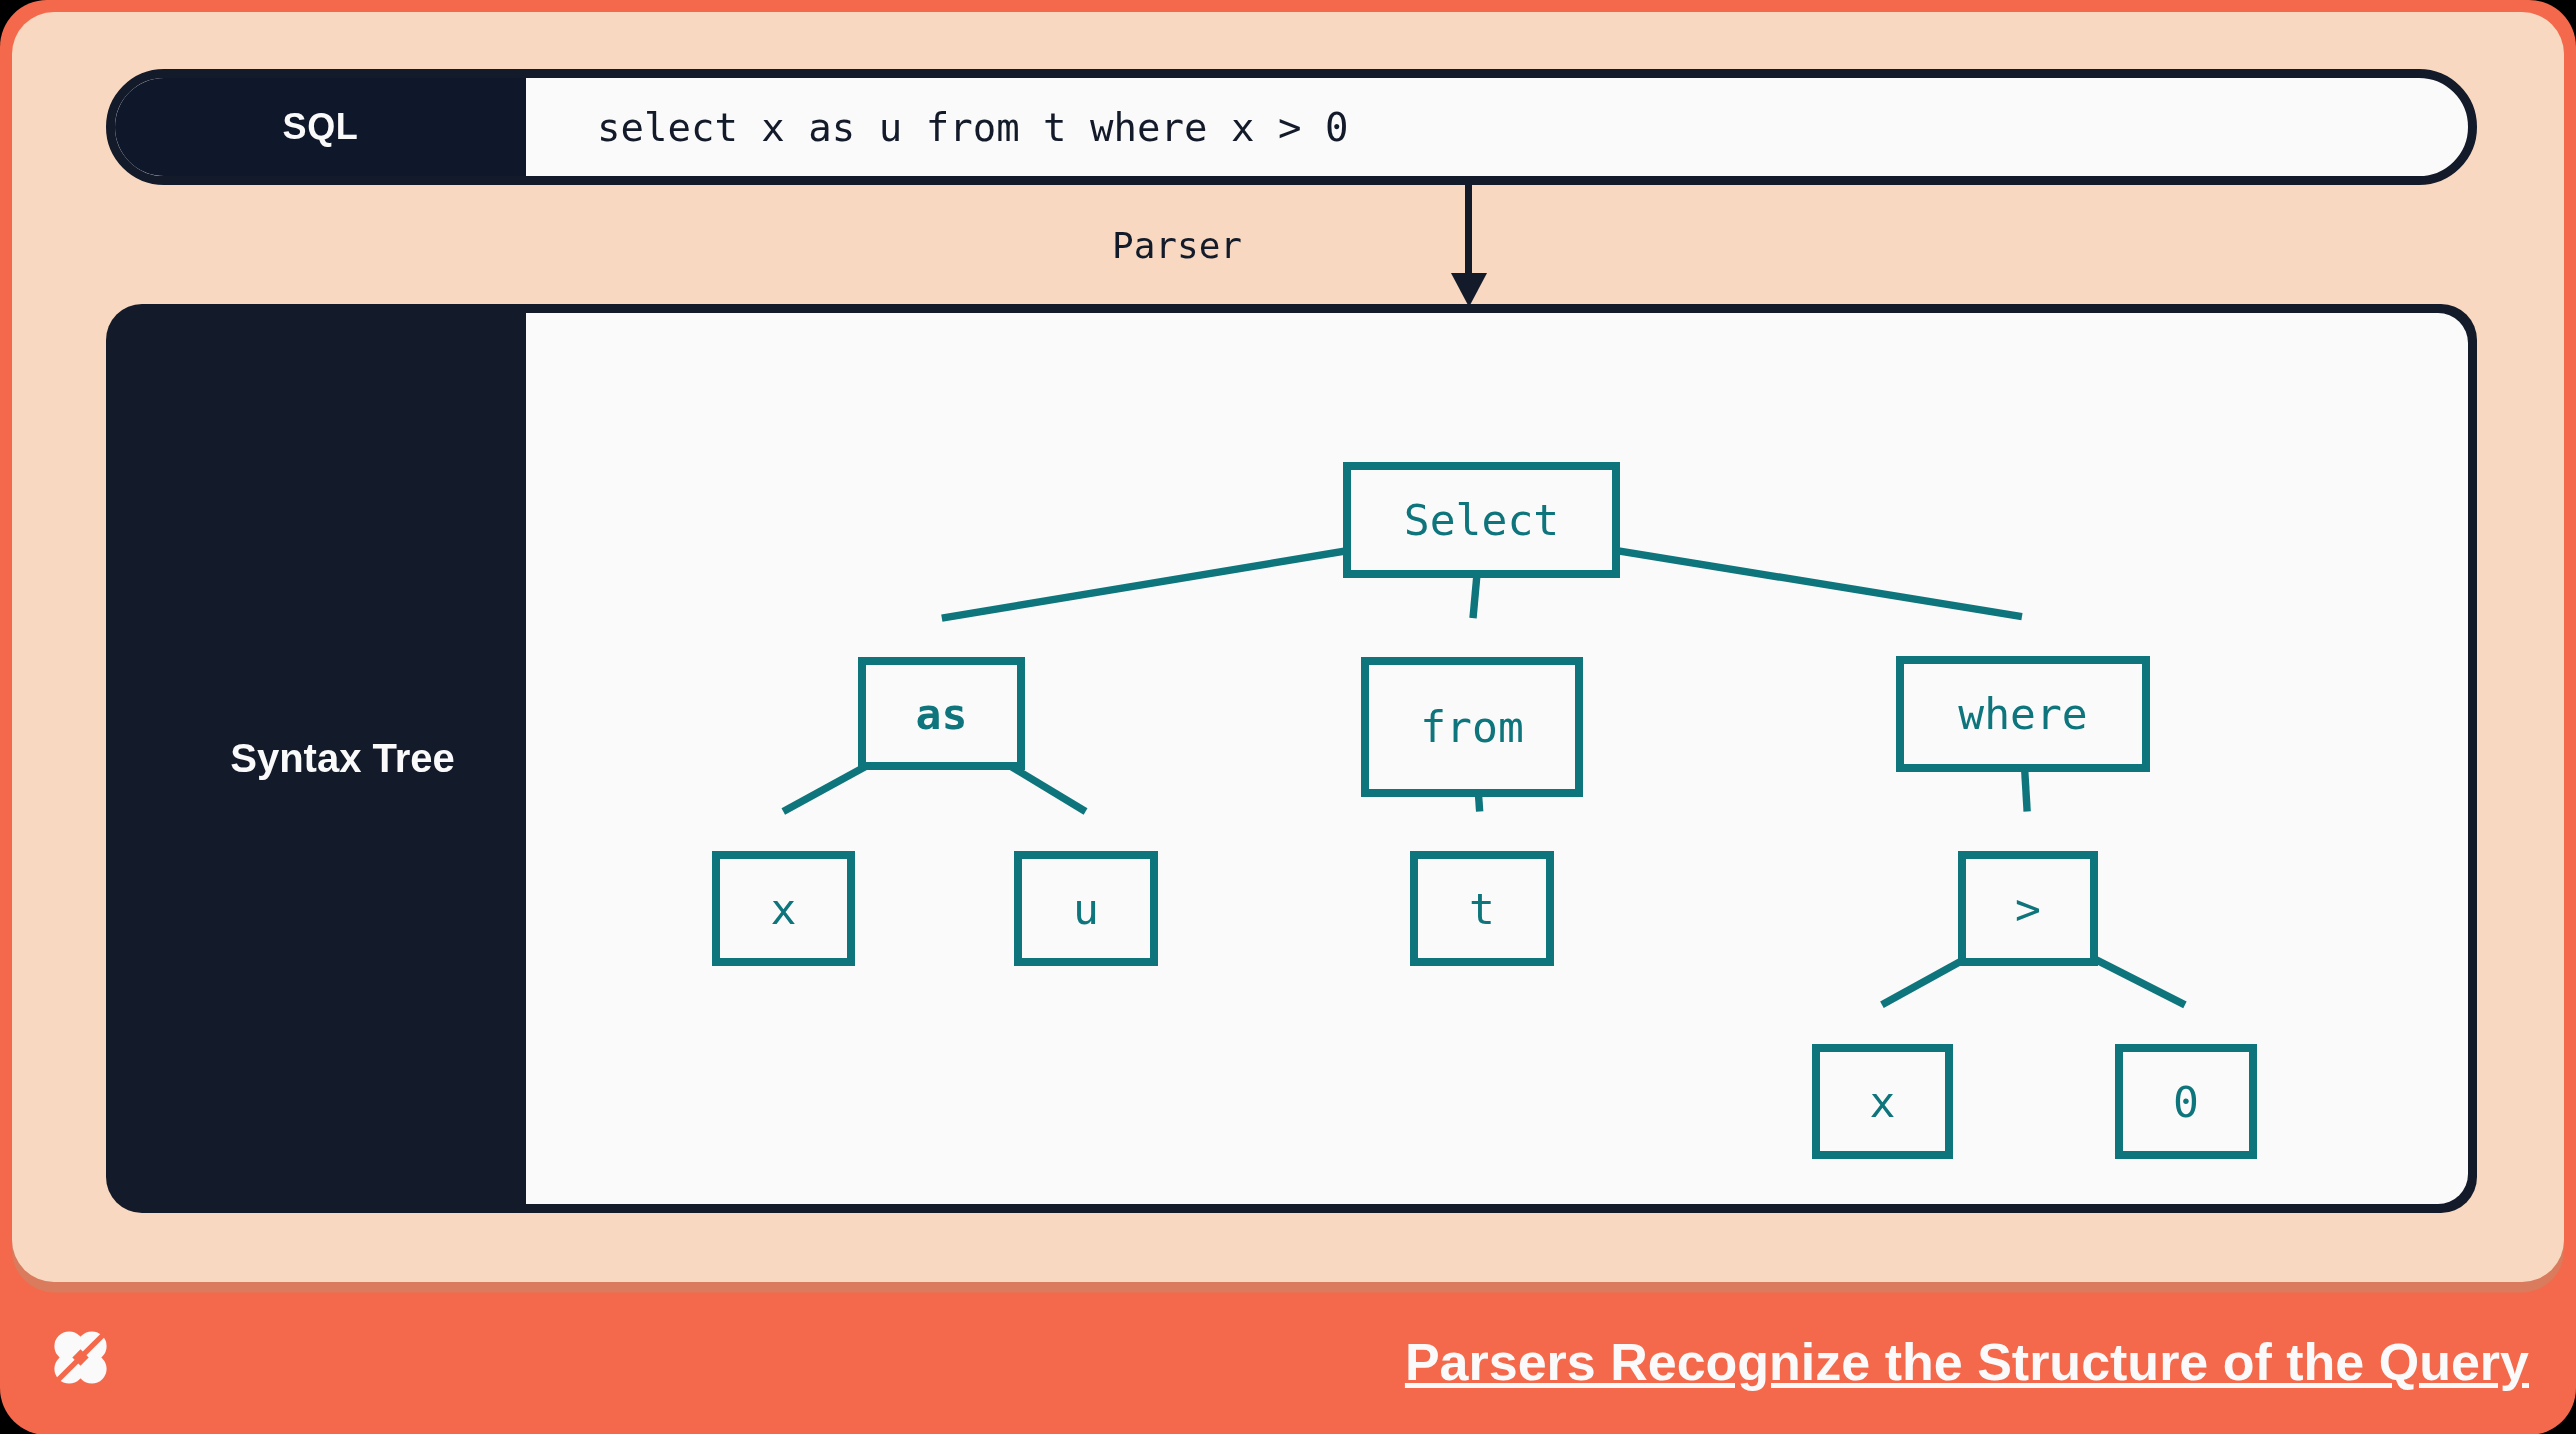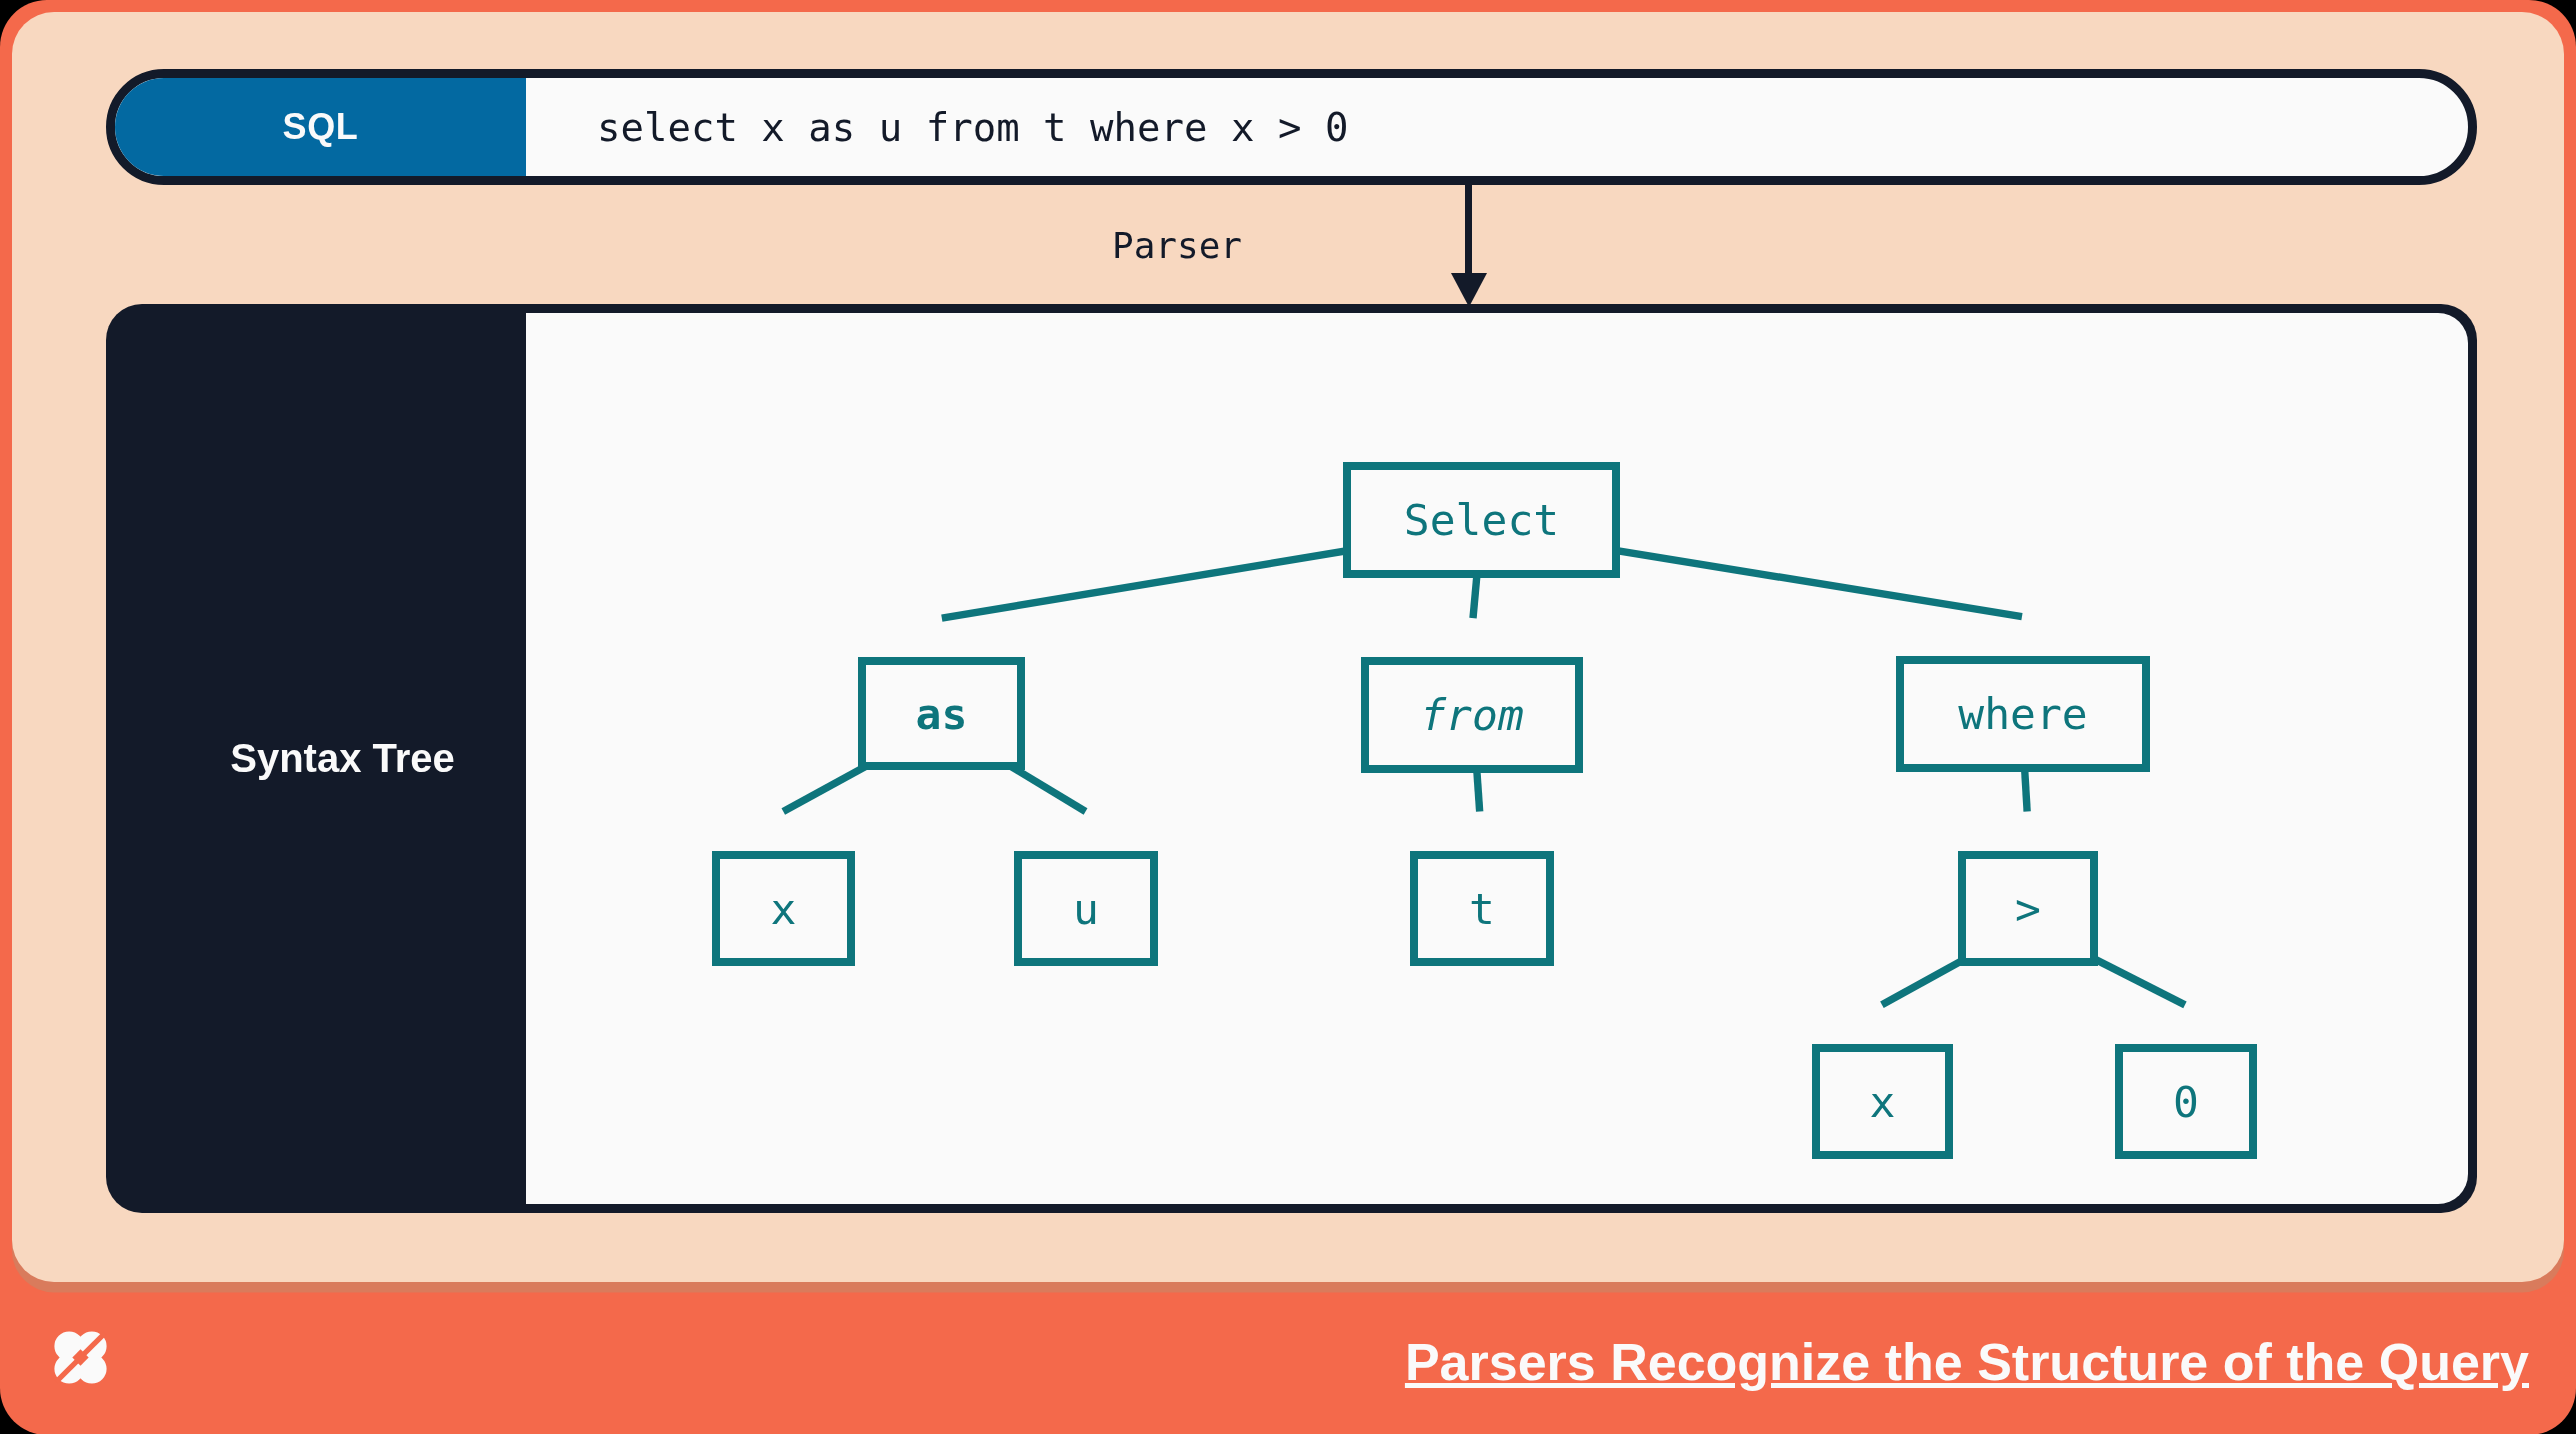--- a/index.html
+++ b/index.html
@@ -6,21 +6,21 @@
   .stage{position:relative;width:2576px;height:1435px;overflow:hidden;
          font-family:"Liberation Sans","DejaVu Sans",sans-serif;}
   .frame{position:absolute;inset:0;background:#f4694b;border-radius:47px;}
   .content-panel{position:absolute;left:12px;top:12px;width:2552px;height:1270px;
          background:#f8d8c0;border-radius:42px;box-shadow:0 10.4px 0 0 #d97b5c;}
 
   
   .sql-pill{position:absolute;left:106px;top:69px;width:2371px;height:116px;
          box-sizing:border-box;border:9px solid #131a29;border-radius:740px;
          background:#fafafa;overflow:hidden;display:flex;align-items:stretch;}
-  .sql-label-section{width:411px;flex:0 0 411px;background:#0369a1;color:#fafafa;
+  .sql-label-section{width:411px;flex:0 0 411px;background:#0f172a;color:#fafafa;
          display:flex;align-items:center;justify-content:center;
          font-weight:bold;font-size:36px;letter-spacing:0.7px;}
   .sql-query{flex:1;display:flex;align-items:center;padding-left:71px;
          font-family:"DejaVu Sans Mono","Liberation Mono",monospace;
          font-size:39px;color:#131a29;white-space:pre;}
 
   
   .parser-line{position:absolute;left:1465px;top:185px;width:6.7px;height:90px;background:#131a29;}
   .parser-head{position:absolute;left:1451px;top:273px;width:0;height:0;
          border-left:18px solid transparent;border-right:18px solid transparent;
@@ -37,21 +37,21 @@
   .tree-sidebar-label{color:#fafafa;font-weight:bold;font-size:40px;}
   .tree-canvas{position:absolute;left:420px;top:9px;right:9px;bottom:9px;
          background:#fafafa;border-radius:0 30px 30px 0;}
   .edges{position:absolute;left:0;top:0;width:2371px;height:909px;}
 
   .node{position:absolute;box-sizing:border-box;border:8.2px solid #0e757c;
          background:#fafafa;color:#0e757c;display:flex;align-items:center;justify-content:center;
          font-family:"DejaVu Sans Mono","Liberation Mono",monospace;font-size:43px;white-space:pre;margin-top:45px;}
   .n-select{left:1237px;top:113px;width:277px;height:116px;}
   .n-as    {left:752px;top:308px;width:167px;height:113px;font-weight:bold;}
-  .n-from  {left:1255px;top:308px;width:222px;height:116px;font-style:italic;}
+  .n-from  {left:1255px;top:308px;width:222px;height:140px;}
   .n-where {left:1790px;top:307px;width:254px;height:116px;}
   .n-x1    {left:606px; top:502px;width:143px;height:115px;}
   .n-u     {left:908px;top:502px;width:144px;height:115px;}
   .n-t     {left:1304px;top:502px;width:144px;height:115px;}
   .n-gt    {left:1852px;top:502px;width:140px;height:115px;}
   .n-x2    {left:1706px;top:695px;width:141px;height:115px;}
   .n-zero  {left:2009px;top:695px;width:142px;height:115px;}
 
   
   .footer-logo{position:absolute;left:42px;top:1319px;width:77px;height:77px;}

